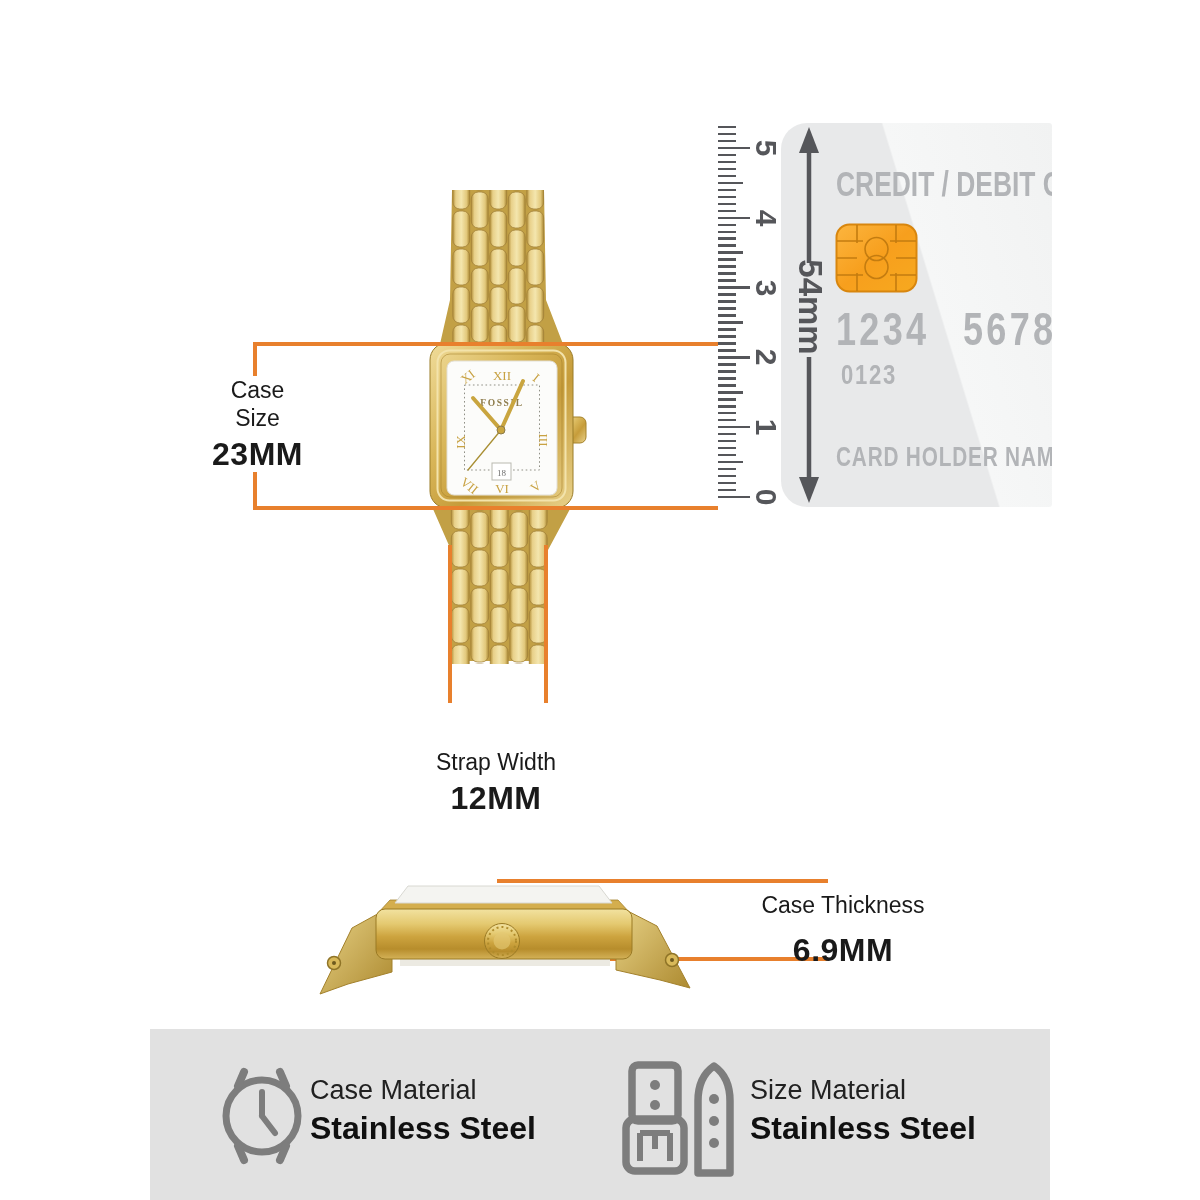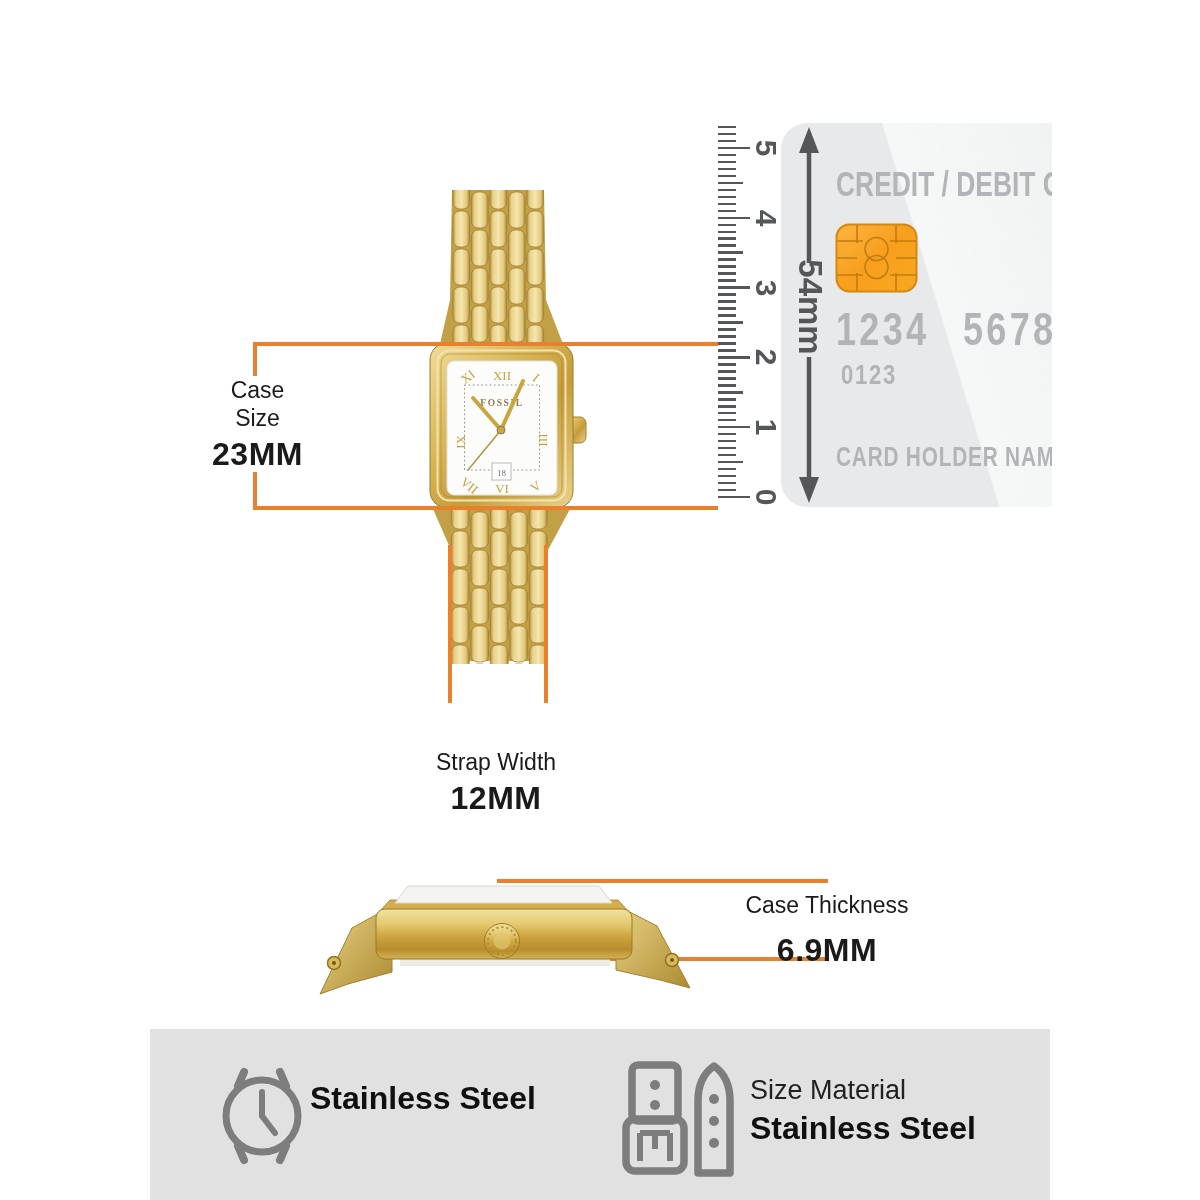--- a/index.html
+++ b/index.html
@@ -261,21 +261,21 @@
 
   <div class="dim-label" style="left:195px;top:376px;width:125px;">
     <div class="l1">Case</div>
     <div class="l1">Size</div>
     <div class="v1">23MM</div>
   </div>
   <div class="dim-label" style="left:396px;top:748px;width:200px;">
     <div class="l1">Strap Width</div>
     <div class="v1">12MM</div>
   </div>
-  <div class="dim-label" style="left:707px;top:891px;width:240px;">
+  <div class="dim-label" style="left:723px;top:891px;width:240px;">
     <div class="l1">Case Thickness</div>
     <div class="v1" style="margin-top:14px;">6.9MM</div>
   </div>
 
   <svg class="abs" style="left:313px;top:876px;width:382px;height:126px" viewBox="313 876 382 126">
     <defs>
       <linearGradient id="goldSide" x1="0" y1="0" x2="0" y2="1">
         <stop offset="0" stop-color="#f2e2a0"></stop>
           <stop offset=".3" stop-color="#e4c970"></stop>
         <stop offset=".55" stop-color="#cda43f"></stop>
@@ -304,20 +304,21 @@
 
   <div class="footer">
     <svg class="abs" style="left:66px;top:33px;width:92px;height:108px" viewBox="0 0 92 108">
       <g stroke="#7d7d7d" fill="none" stroke-linecap="round">
         <circle cx="46" cy="54" r="36" stroke-width="7"></circle>
         <path d="M28,10 L22,24 M64,10 L70,24 M22,84 L28,98 M70,84 L64,98" stroke-width="8"></path>
         <path d="M46,54 V30 M46,54 L59,71" stroke-width="6"></path>
       </g>
     </svg>
     <div class="abs" style="left:160px;top:46px;">
+      <div class="mat-label">Case Material</div>
       <div class="mat-value">Stainless Steel</div>
     </div>
     <svg class="abs" style="left:472px;top:28px;width:112px;height:122px" viewBox="0 0 112 122">
       <g stroke="#7d7d7d" fill="none" stroke-linejoin="round">
         <rect x="10" y="8" width="46" height="56" rx="6" stroke-width="7.5"></rect>
         <rect x="4" y="62" width="58" height="52" rx="9" stroke-width="7.5"></rect>
         <path d="M18,76 V104 M18,76 H48 M48,76 V104 M33,76 V92" stroke-width="6"></path>
         <path d="M76,116 V44 Q76,20 92,9 Q108,20 108,44 V116 Z" stroke-width="7.5"></path>
       </g>
       <g fill="#7d7d7d">

